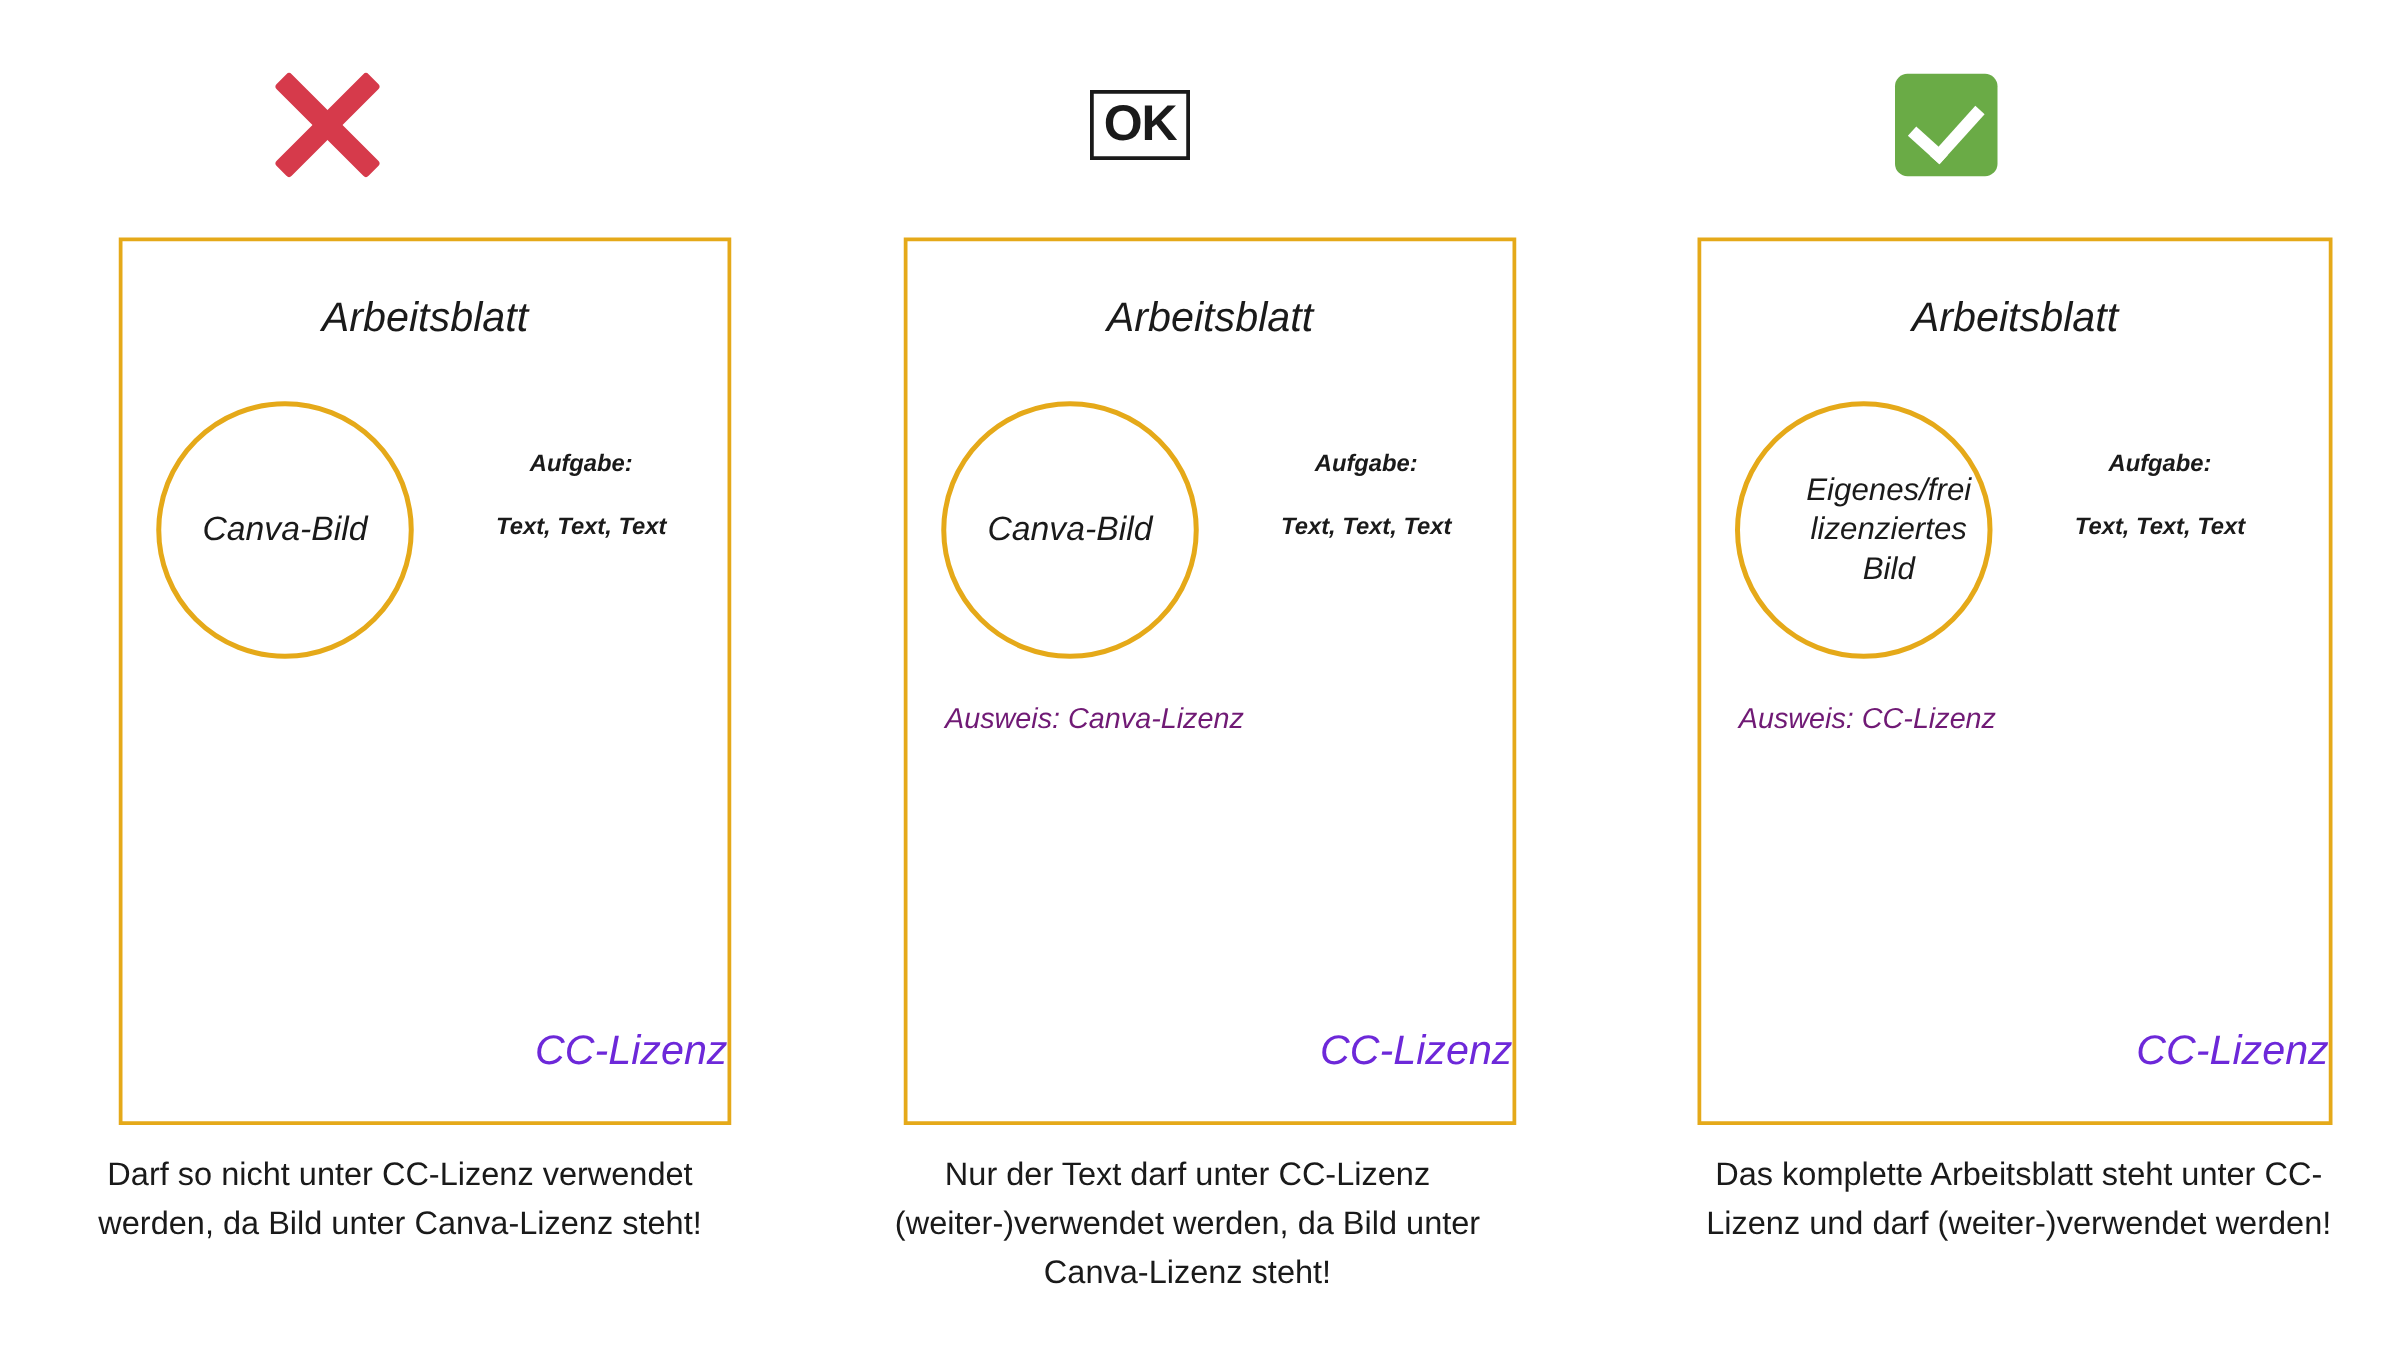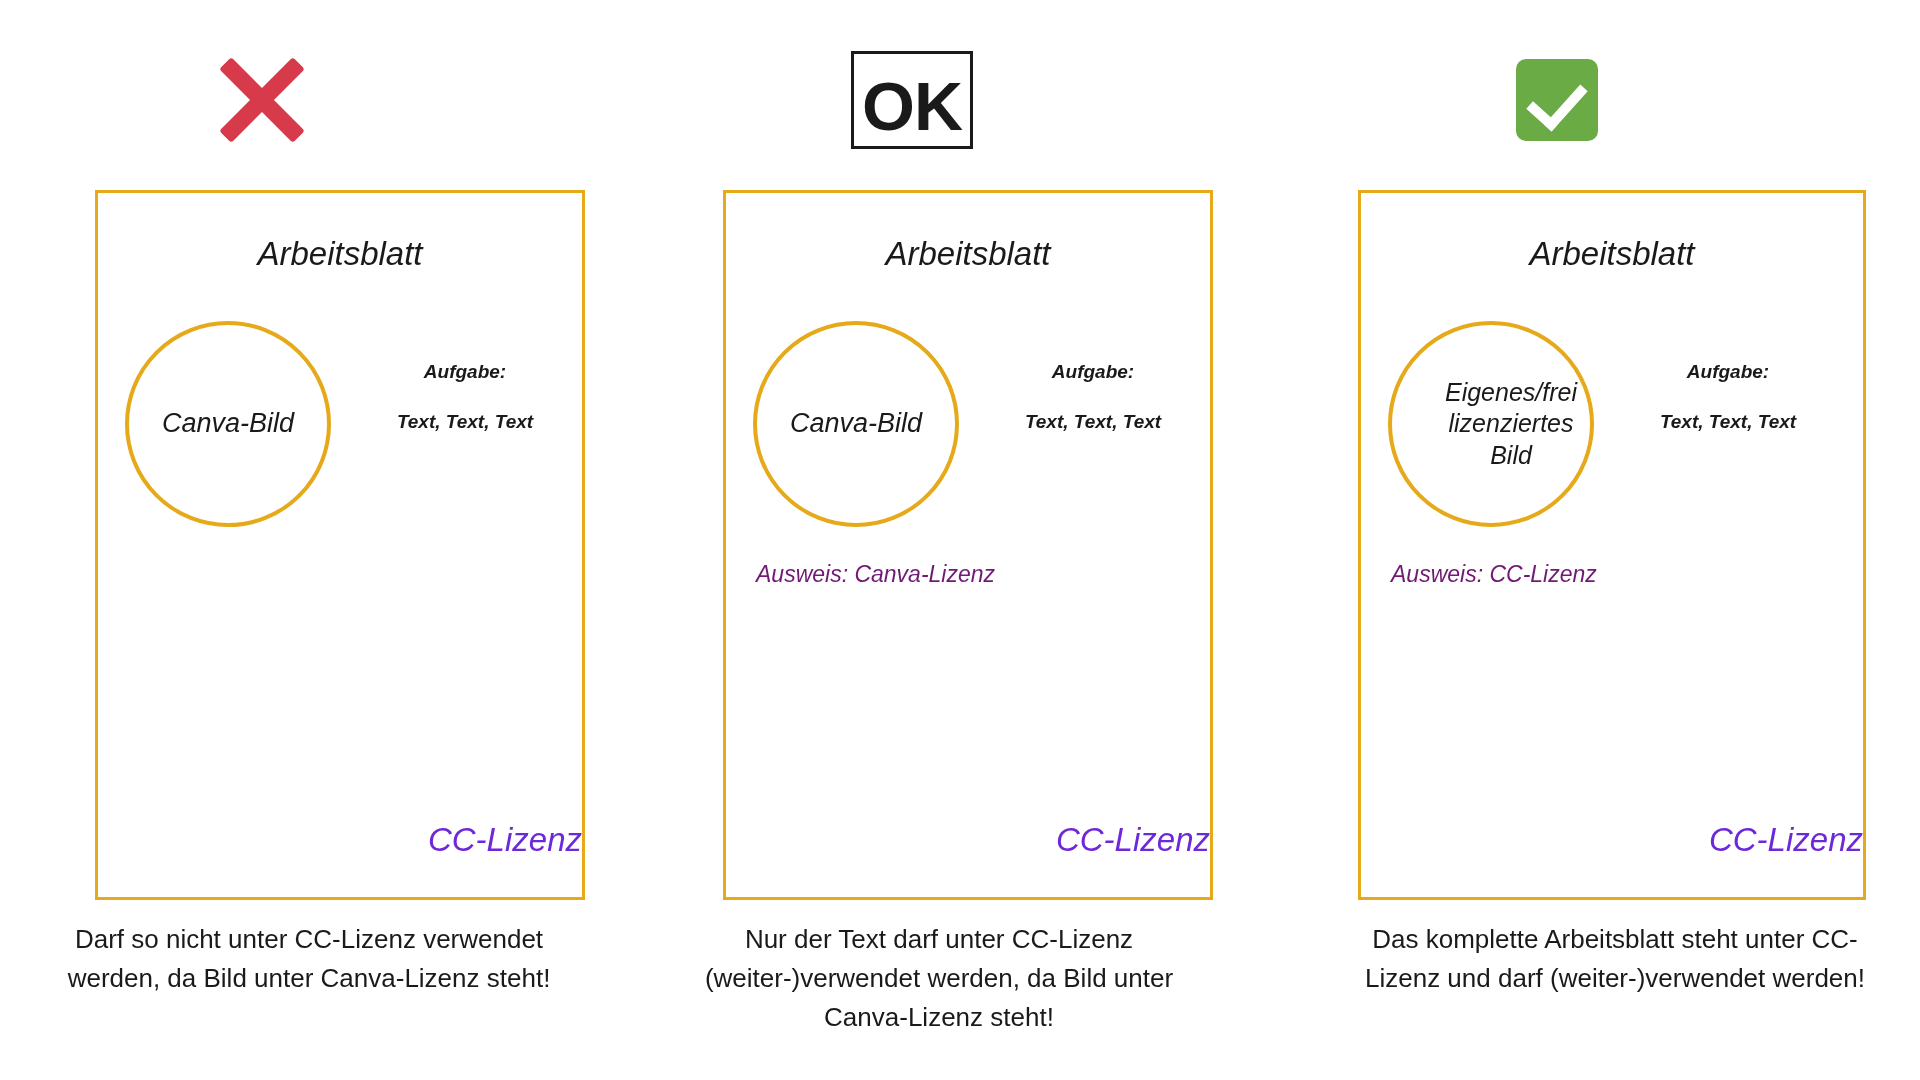--- a/index.html
+++ b/index.html
@@ -61,22 +61,22 @@
     border-radius: 3px;
     background: #d63a4b;
     transform-origin: center;
   }
   .mark-cross span.a { transform: translate(-50%, -50%) rotate(45deg); }
   .mark-cross span.b { transform: translate(-50%, -50%) rotate(-45deg); }
 
   
   .mark-ok {
     border: 3px solid #1a1a1a;
-    padding: 18px 8px 6px 8px;
-    font-size: 68px;
+    padding: 4px 8px 6px 8px;
+    font-size: 40px;
     font-weight: bold;
     line-height: 1;
     letter-spacing: -1px;
     font-family: "Liberation Sans", sans-serif;
   }
 
   
   .mark-check {
     width: 82px;
     height: 82px;
@@ -177,21 +177,21 @@
     width: 100%;
     text-align: right;
     font-size: 33px;
     color: #6d28d9;
   }
 
   
   .caption {
     position: absolute;
     top: 920px;
-    left: 9px;
+    left: 20px;
     width: 520px;
     text-align: center;
     font-size: 26px;
     line-height: 1.5;
     color: #1a1a1a;
   }
   .col-3 .caption { width: 560px; left: 30px; }
 </style>
 </head>
 <body>

